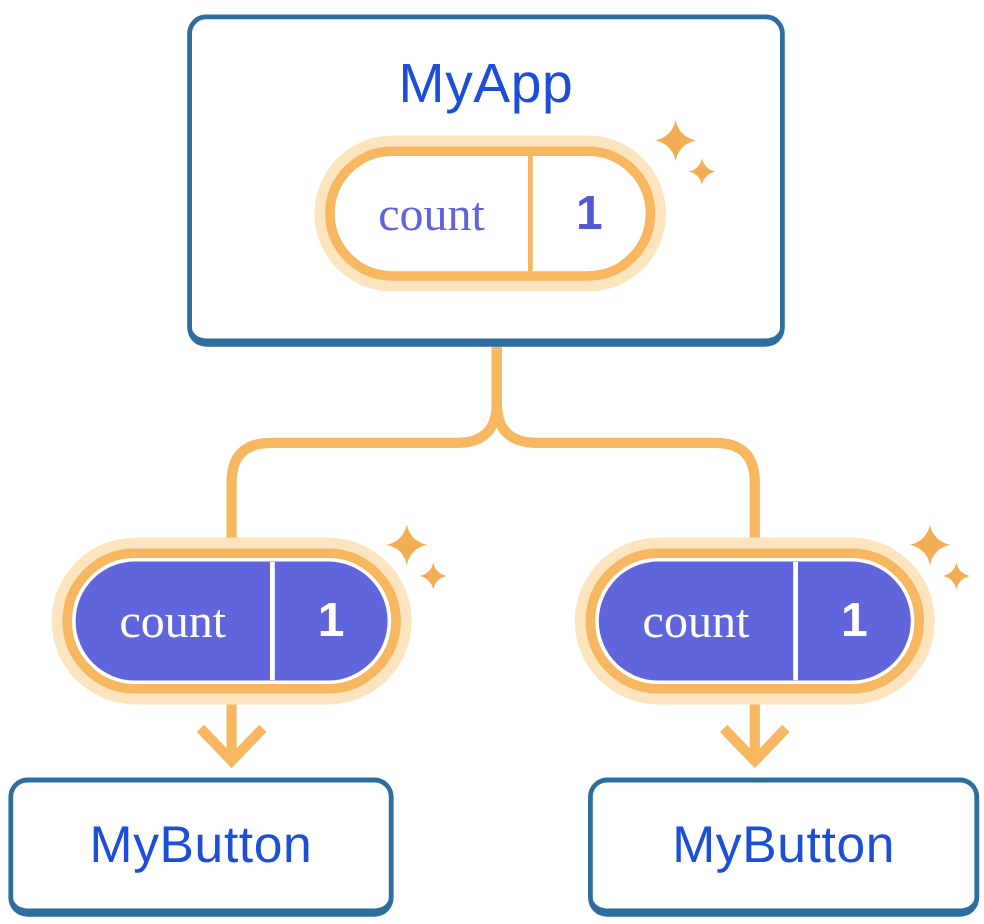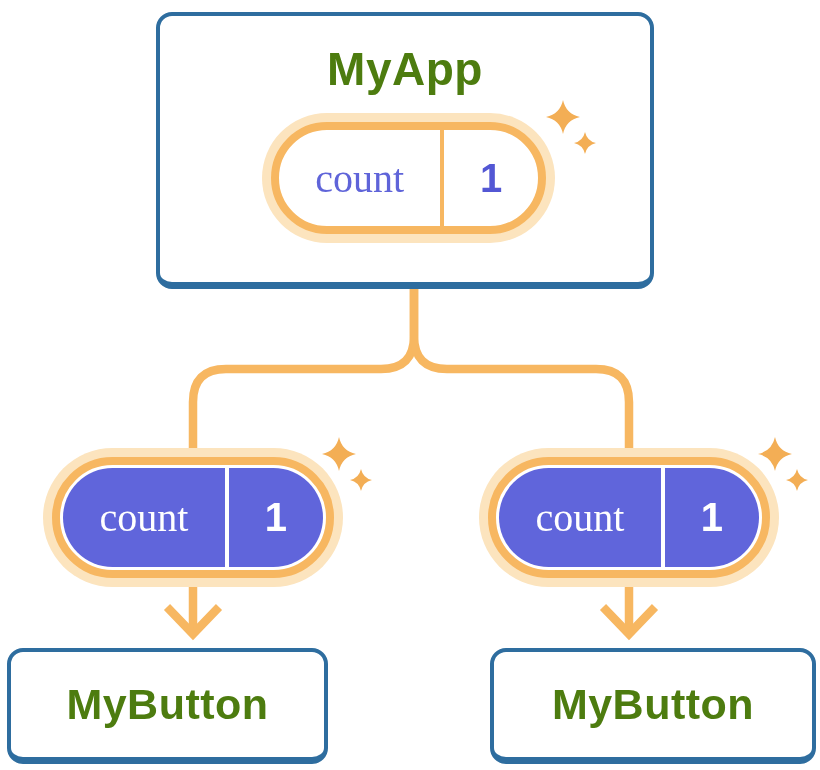--- a/index.html
+++ b/index.html
@@ -24,22 +24,22 @@
   .card {
     position: absolute;
     background: #ffffff;
     border: 4px solid #2E6D9F;
     border-bottom-width: 7px;
     border-radius: 16px;
     box-sizing: border-box;
     z-index: 1;
   }
   .card-title {
-    color: #4d7c0f;
-    font-weight: 700;
+    color: #1d4ed8;
+    font-weight: 400;
     text-align: center;
     letter-spacing: 0.5px;
   }
   .myapp-card { left: 156px; top: 12px; width: 498px; height: 277px; }
   .myapp-title { margin-top: 26px; font-size: 46px; }
   .button-card {
     display: flex;
     align-items: center;
     justify-content: center;
   }

